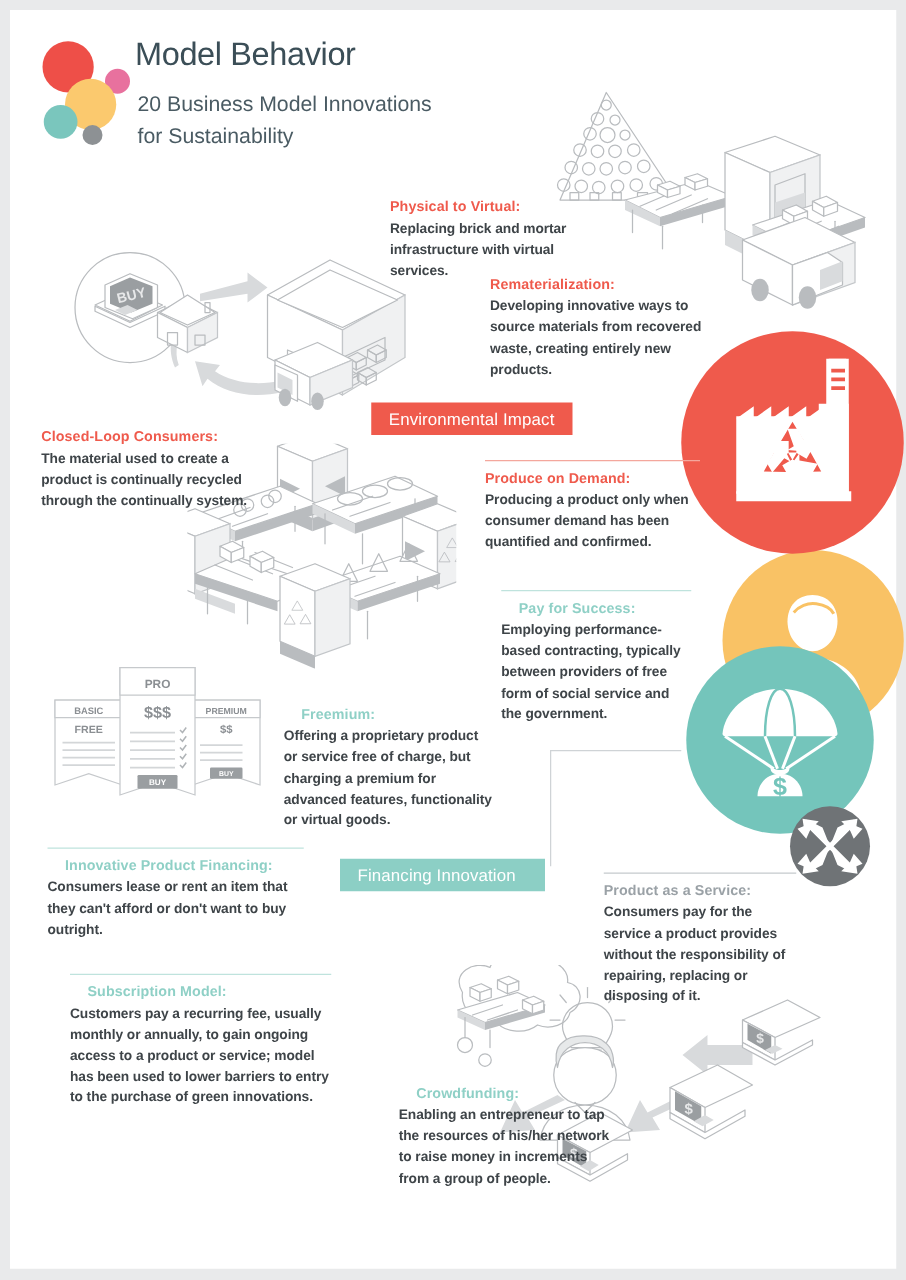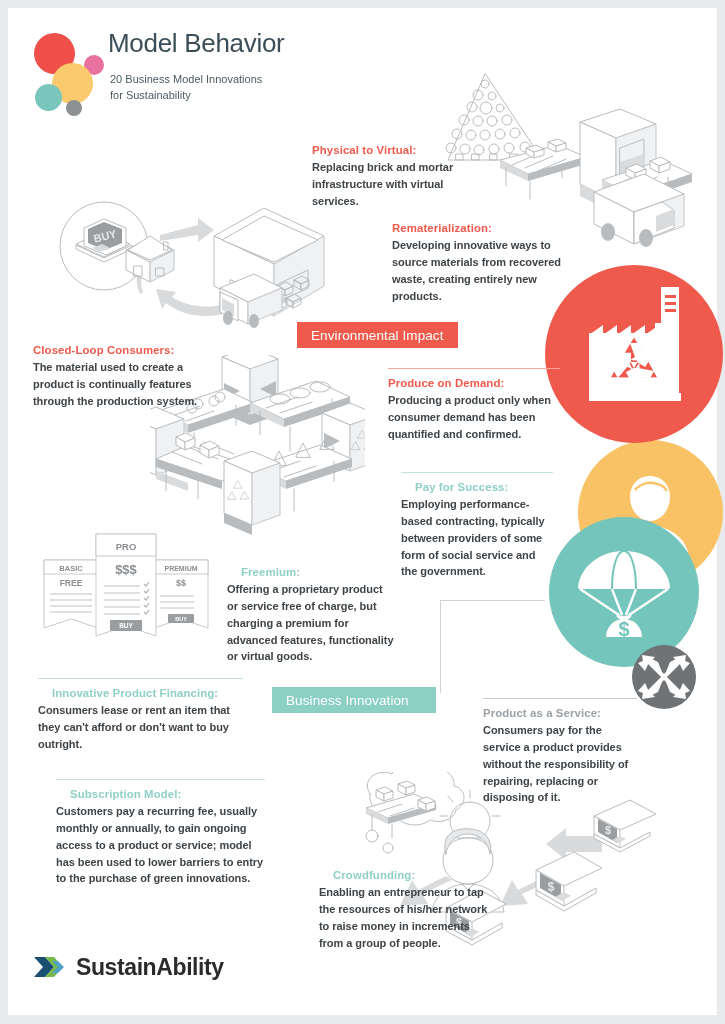--- a/index.html
+++ b/index.html
@@ -47,21 +47,21 @@
   .r-gray  { background: #c5cacd; }
 
   
   .title {
     position:absolute; left:108px; top:28px;
     font-size: 26px; font-weight: 400; color:#3b4e57;
     letter-spacing: -.3px;
   }
   .subtitle {
     position:absolute; left:110px; top:72px;
-    font-size:11px; color:#4a5b63; line-height:1.45; font-weight:400;
+    font-size:17px; color:#4a5b63; line-height:1.45; font-weight:400;
   }
   .dot { position:absolute; border-radius:50%; }
 
   
   .banner {
     position:absolute; color:#fff; font-size:13.5px;
     display:flex; align-items:center; padding-left:14px;
     letter-spacing:.1px;
   }
   .banner-env  { left:297px; top:322px; width:161px; height:26px; background:#ef5a4c; }
@@ -657,47 +657,47 @@
         <path class="lineart-fill" d="M106 154 L132 168 L162 151 L162 156 L132 173 L106 159 Z"></path>
         <path class="shade-md" d="M124 161 l8 -5 7 4 -8 5z"></path>
       </g>
     </svg>
   </div>
 
   <div style="position:absolute; left:440px; top:600px; width:1px; height:93px; background:#cfd3d6;"></div>
   <div style="position:absolute; left:440px; top:600px; width:105px; height:1px; background:#cfd3d6;"></div>
 
   <div class="banner banner-env">Environmental Impact</div>
-  <div class="banner banner-fin">Business Innovation</div>
-
-  <div class="tblock" style="left:312px; top:143px; width:180px;">
+  <div class="banner banner-fin">Financing Innovation</div>
+
+  <div class="tblock" style="left:312px; top:159px; width:180px;">
     <h3 class="h-red">Physical to Virtual:</h3>
     <p>Replacing brick and mortar infrastructure with virtual services.</p>
   </div>
 
   <div class="tblock" style="left:392px; top:221px; width:192px;">
     <h3 class="h-red">Rematerialization:</h3>
     <p>Developing innovative ways to source materials from recovered waste, creating entirely new products.</p>
   </div>
 
   <div class="tblock" style="left:33px; top:343px; width:190px;">
     <h3 class="h-red">Closed-Loop Consumers:</h3>
-    <p>The material used to create a product is continually features through the production system.</p>
+    <p>The material used to create a product is continually recycled through the continually system.</p>
   </div>
 
   <div class="tblock" style="left:388px; top:368px; width:172px;">
     <div class="rule r-red"></div>
     <h3 class="h-red">Produce on Demand:</h3>
     <p>Producing a product only when consumer demand has been quantified and confirmed.</p>
   </div>
 
   <div class="tblock" style="left:401px; top:472px; width:152px;">
     <div class="rule r-teal"></div>
     <h3 class="h-teal">Pay for Success:</h3>
-    <p>Employing performance-based contracting, typically between providers of some form of social service and the government.</p>
+    <p>Employing performance-based contracting, typically between providers of free form of social service and the government.</p>
   </div>
 
   <div class="tblock" style="left:227px; top:565px; width:168px;">
     <h3 class="h-teal">Freemium:</h3>
     <p>Offering a proprietary product or service free of charge, but charging a premium for advanced features, functionality or virtual goods.</p>
   </div>
 
   <div class="tblock" style="left:38px; top:678px; width:205px;">
     <div class="rule r-teal"></div>
     <h3 class="h-teal">Innovative Product Financing:</h3>
@@ -714,22 +714,14 @@
     <div class="rule r-teal"></div>
     <h3 class="h-teal">Subscription Model:</h3>
     <p>Customers pay a recurring fee, usually monthly or annually, to gain ongoing access to a product or service; model has been used to lower barriers to entry to the purchase of green innovations.</p>
   </div>
 
   <div class="tblock" style="left:283px; top:868px; width:170px;margin-left:36px;">
     <h3 class="h-teal">Crowdfunding:</h3>
     <p>Enabling an entrepreneur to tap the resources of his/her network to raise money in increments from a group of people.</p>
   </div>
 
-  <div class="logo-wrap">
-    <svg width="36" height="28" viewBox="0 0 36 28">
-      <path d="M2 4 L13 4 L22 14 L13 24 L2 24 L11 14 Z" fill="#1b4f72"></path>
-      <path d="M13 4 L22 4 L31 14 L22 24 L13 24 L22 14 Z" fill="#6cb33f" opacity="0.92"></path>
-      <path d="M20 8 L26 8 L32 14 L26 20 L20 20 L26 14 Z" fill="#4a9fd5" opacity="0.9"></path>
-    </svg>
-    <span class="logo-text">SustainAbility</span>
-  </div>
 
 </div>
 
 </body></html>

